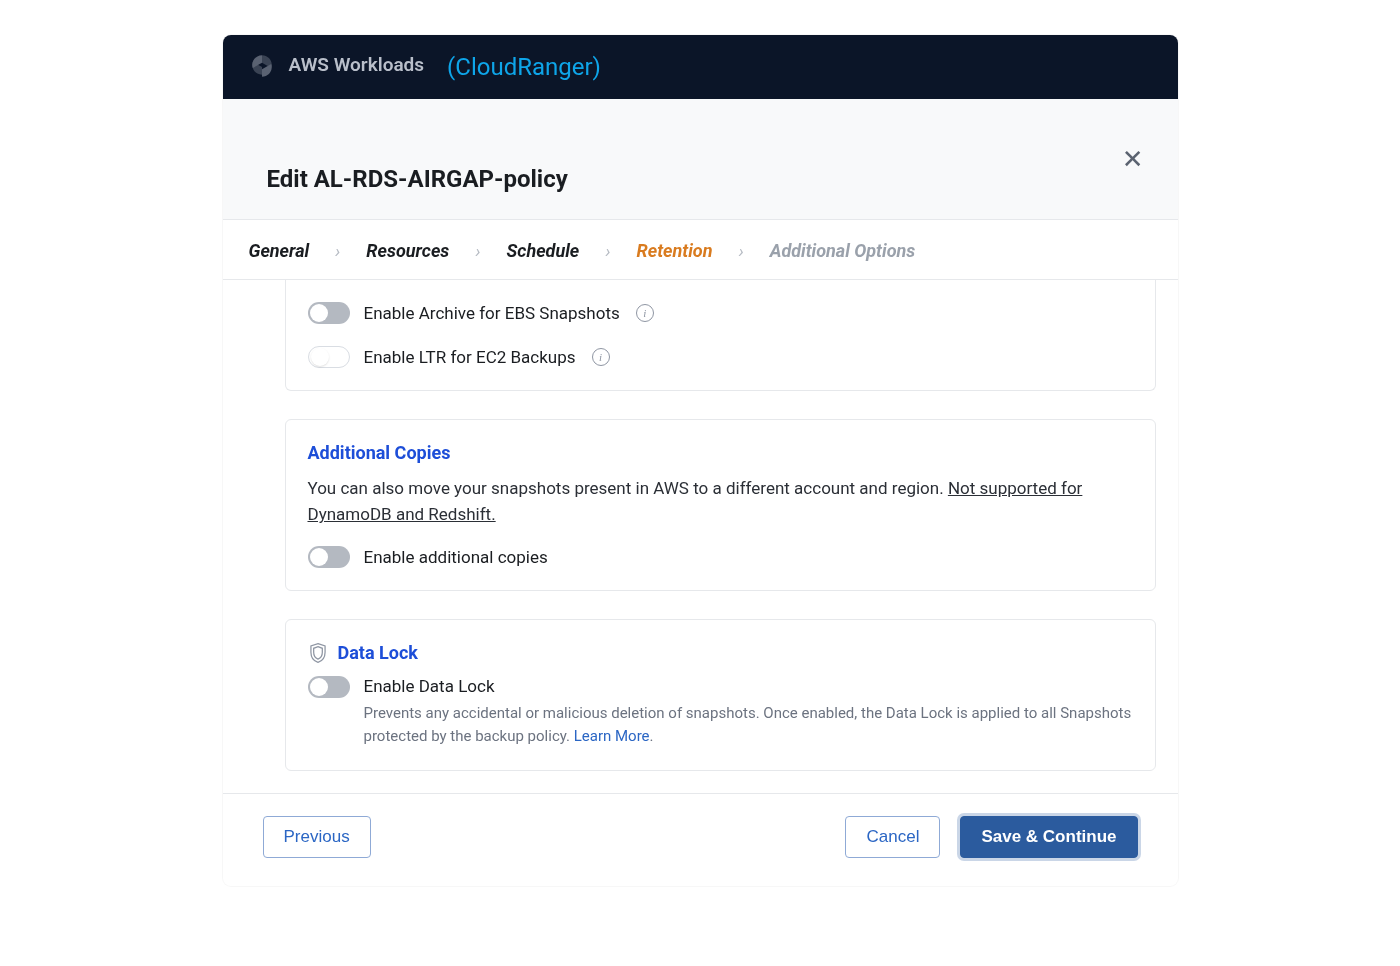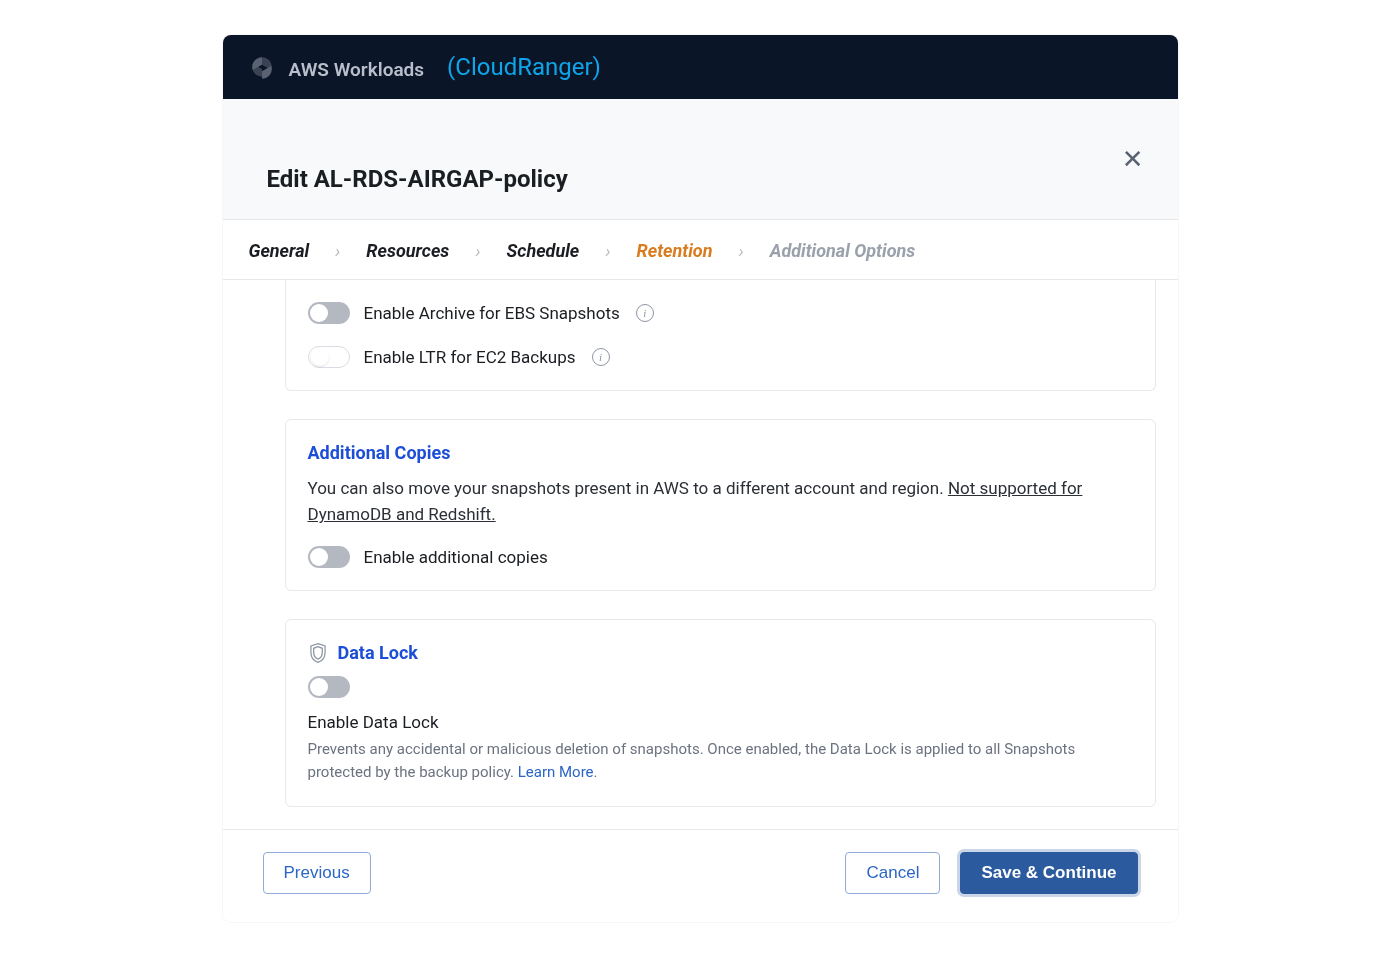--- a/index.html
+++ b/index.html
@@ -17,21 +17,21 @@
     width: 955px;
     background: #fff;
     border-radius: 8px;
     overflow: hidden;
     box-shadow: 0 0 0 1px rgba(0,0,0,0.03);
   }
   .topbar {
     background: #0b1528;
     color: #c7cdd8;
     display: flex;
-    align-items: flex-end;
+    align-items: flex-start;
     padding: 18px 26px;
     gap: 14px;
   }
   .topbar .logo {
     width: 26px; height: 26px;
     color: #5a6272;
   }
   .topbar .title {
     font-size: 19px;
     font-weight: 600;
@@ -150,21 +150,21 @@
     color: #8f96a3;
     font-family: Georgia, serif;
     font-style: italic;
     cursor: pointer;
     margin-left: 2px;
   }
   .shield-icon {
     width: 20px; height: 22px;
     color: #8f96a3;
   }
-  .datalock-block { display: flex; align-items: flex-start; gap: 14px; flex-direction: column; }
+  .datalock-block { display: flex; align-items: flex-start; gap: 14px; }
   .datalock-text { padding-top: 0; }
   .datalock-label {
     font-size: 17px;
     color: #1a1d21;
     margin-bottom: 6px;
   }
   .datalock-desc {
     font-size: 15px;
     color: #6c7380;
     line-height: 1.55;

